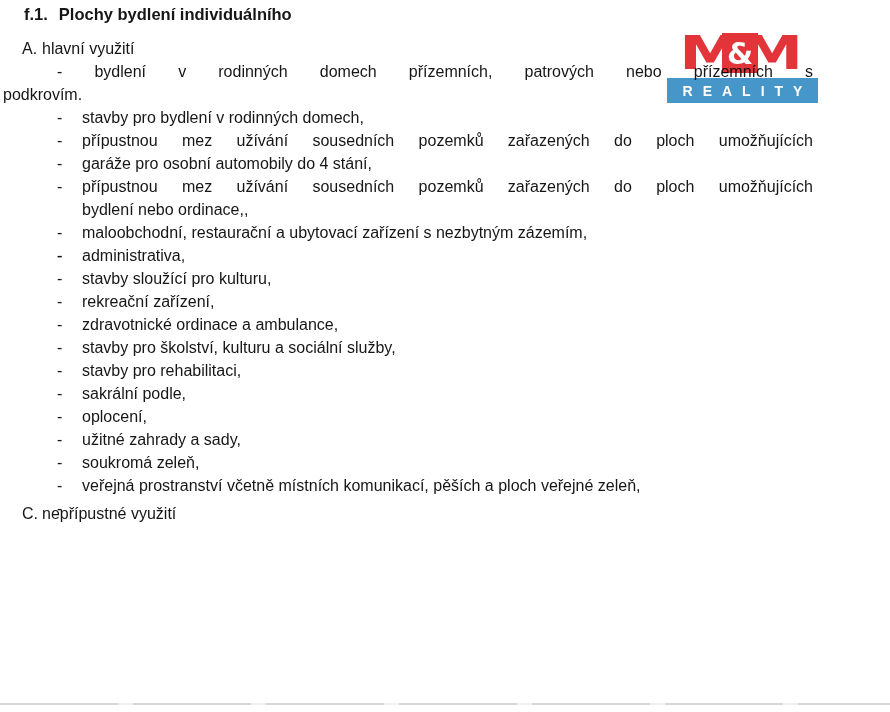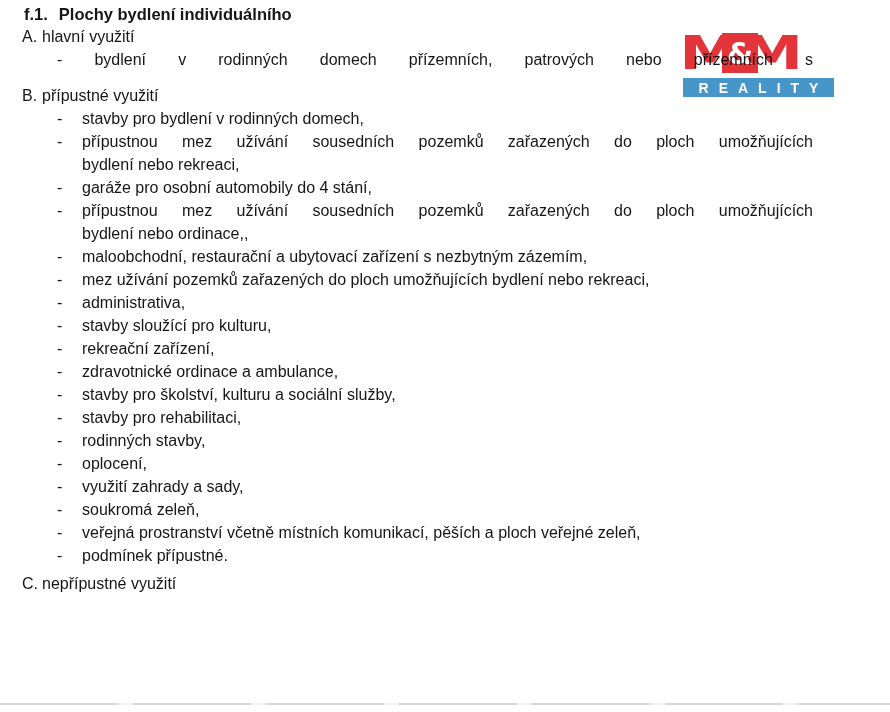--- a/index.html
+++ b/index.html
@@ -34,21 +34,21 @@
   .doc-title .num { margin-right: 11px; }
 
   .sec-heading {
     line-height: 23px;
     margin-left: 22px;
   }
   .sec-heading .letter {
     display: inline-block;
     width: 20px;
   }
-  .heading-a { }
+  .heading-a { margin-top: 12px; }
   .heading-b { margin-top: 13px; }
   .heading-c { margin-top: 5px; position: relative; z-index: 2; }
 
   
   .para-a {
     margin: 0 77px 0 3px;
   }
   .tline {
     line-height: 23px;
     text-align: justify;
@@ -121,22 +121,22 @@
     display: flex;
     align-items: center;
     justify-content: center;
     color: #ffffff;
     font-family: "DejaVu Sans", sans-serif;
     font-weight: bold;
     font-size: 30px;
   }
   .logo-bottom {
     width: 151px;
-    height: 19px;
-    margin-left: 21px;
+    height: 25px;
+    margin-left: 5px;
     display: flex;
     align-items: center;
     justify-content: center;
     color: #ffffff;
     font-weight: bold;
     font-size: 14px;
     letter-spacing: 10px;
     padding-left: 10px;
     box-sizing: border-box;
     white-space: nowrap;
@@ -150,57 +150,53 @@
   <div class="doc-title">
     <span class="num">f.1.</span><span>Plochy bydlení individuálního</span>
   </div>
 
   <div class="sec-heading heading-a">
     <span class="letter">A.</span><span>hlavní využití</span>
   </div>
 
   <div class="para-a">
     <div class="tline jline indent1">- bydlení v rodinných domech přízemních, patrových nebo přízemních s</div>
-  </div>
-
-  <div class="sec-heading heading-b">
-    <span class="letter">B.</span><span>přípustné využití</span>
-  </div>
+    <div class="tline">podkrovím.</div>
+  </div>
+
 
   <ul class="blist">
     <li class="item">
       <span class="marker">-</span>
     <div class="tline">stavby pro bydlení v rodinných domech,</div>
       </li>
 
     <li class="item">
       <span class="marker">-</span>
         <div class="tline jline">přípustnou mez užívání sousedních pozemků zařazených do ploch umožňujících</div>
-        <div class="tline">bydlení nebo rekreaci,</div>
       </li>
 
     <li class="item">
       <span class="marker">-</span>
     <div class="tline">garáže pro osobní automobily do 4 stání,</div>
       </li>
 
     <li class="item">
       <span class="marker">-</span>
         <div class="tline jline">přípustnou mez užívání sousedních pozemků zařazených do ploch umožňujících</div>
         <div class="tline">bydlení nebo ordinace,,</div>
       </li>
 
     <li class="item">
       <span class="marker">-</span>
     <div class="tline">maloobchodní, restaurační a ubytovací zařízení s nezbytným zázemím,</div>
       </li>
 
     <li class="item">
       <span class="marker">-</span>
-        <div class="tline">mez užívání pozemků zařazených do ploch umožňujících bydlení nebo rekreaci,</div>
       </li>
 
     <li class="item">
       <span class="marker">-</span>
     <div class="tline">administrativa,</div>
       </li>
 
     <li class="item">
       <span class="marker">-</span>
     <div class="tline">stavby sloužící pro kulturu,</div>
@@ -221,46 +217,45 @@
     <div class="tline">stavby pro školství, kulturu a sociální služby,</div>
       </li>
 
     <li class="item">
       <span class="marker">-</span>
     <div class="tline">stavby pro rehabilitaci,</div>
       </li>
 
     <li class="item">
       <span class="marker">-</span>
-    <div class="tline">rodinných stavby,</div>
+    <div class="tline">sakrální podle,</div>
       </li>
 
     <li class="item">
       <span class="marker">-</span>
     <div class="tline">oplocení,</div>
       </li>
 
     <li class="item">
       <span class="marker">-</span>
-    <div class="tline">využití zahrady a sady,</div>
+    <div class="tline">užitné zahrady a sady,</div>
       </li>
 
     <li class="item">
       <span class="marker">-</span>
     <div class="tline">soukromá zeleň,</div>
       </li>
 
     <li class="item">
       <span class="marker">-</span>
     <div class="tline">veřejná prostranství včetně místních komunikací, pěších a ploch veřejné zeleň,</div>
       </li>
 
     <li class="item">
       <span class="marker">-</span>
-        <div class="tline">podmínek přípustné.</div>
       </li>
   </ul>
 
   <div class="sec-heading heading-c">
     <span class="letter">C.</span><span>nepřípustné využití</span>
   </div>
 
   <div class="bottom-rule"></div>
 
   <div class="logo">

